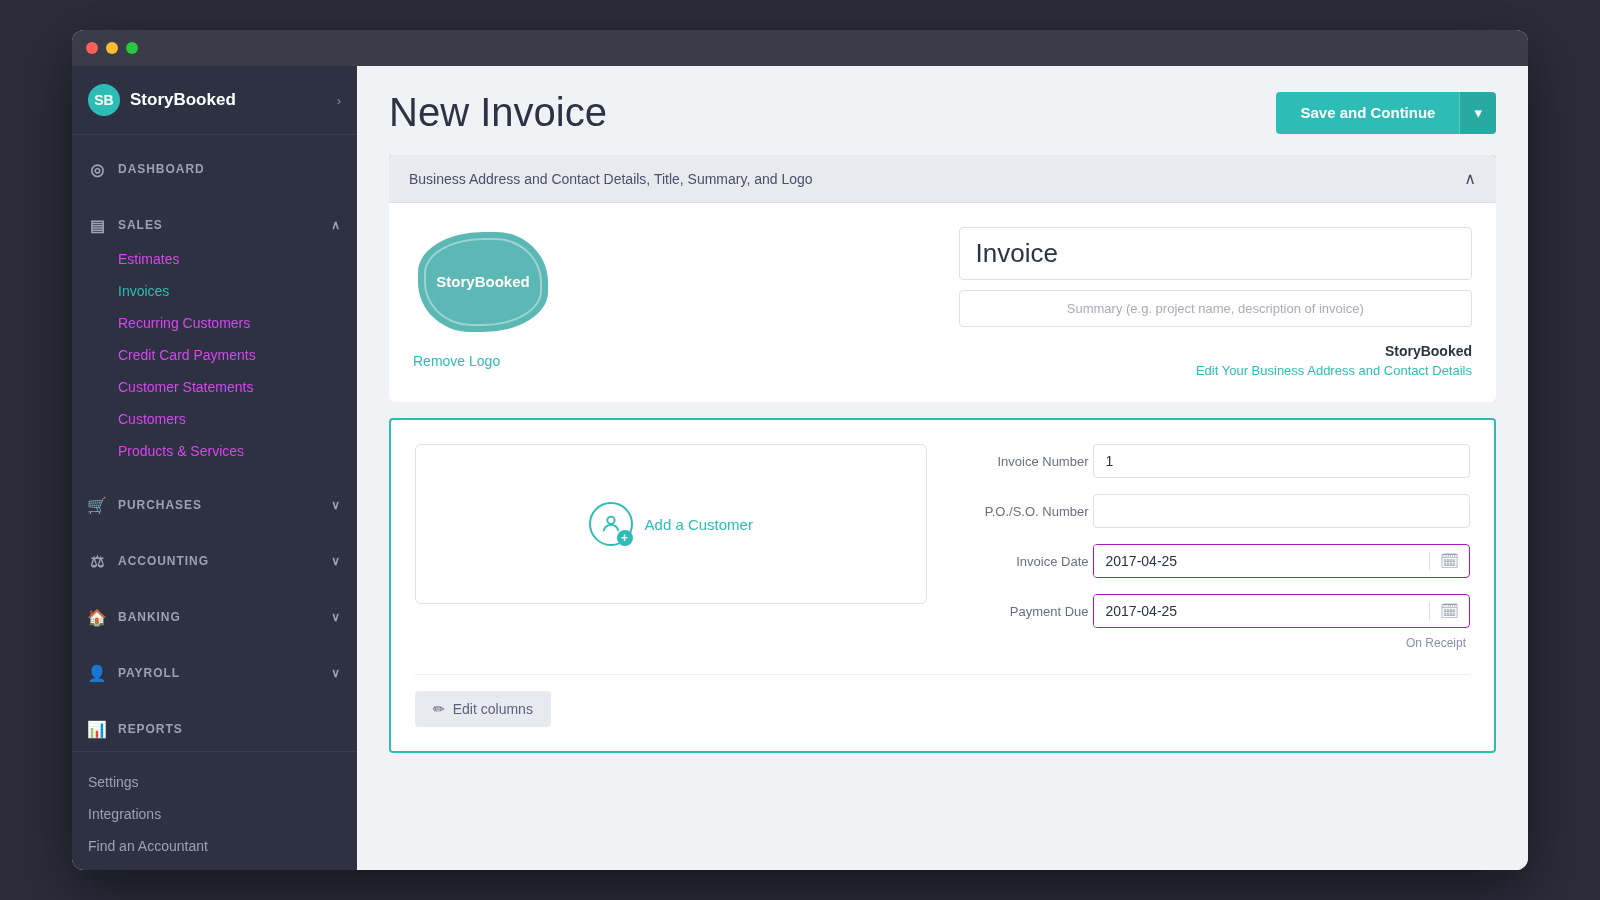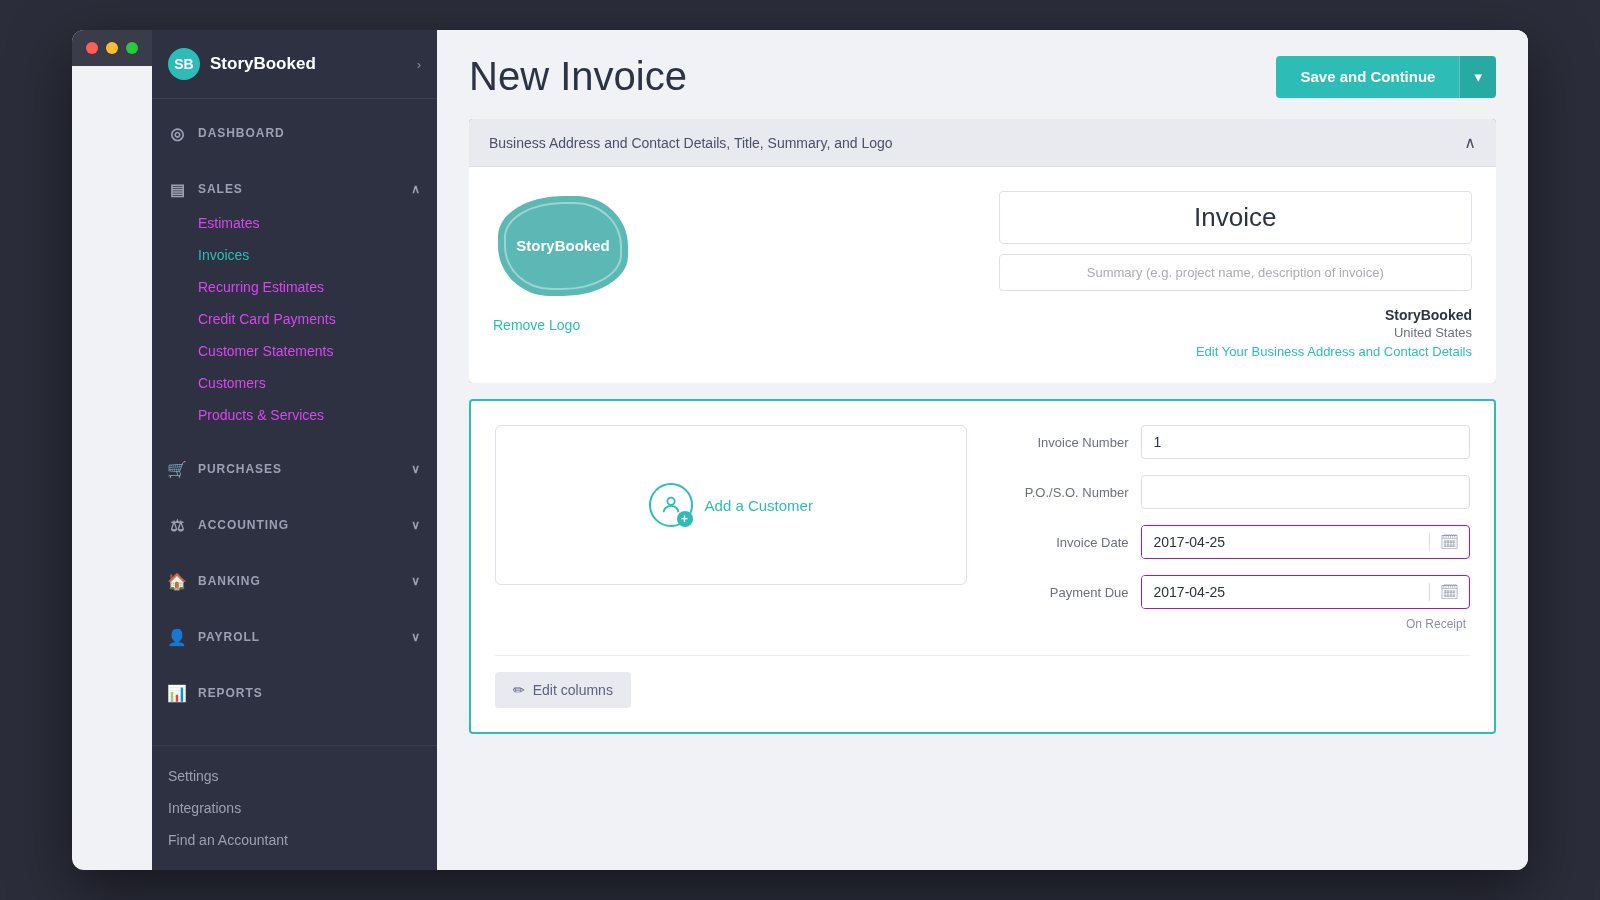--- a/index.html
+++ b/index.html
@@ -13,21 +13,21 @@
       align-items: center;
       justify-content: center;
     }
     .window {
       width: 1456px;
       height: 840px;
       background: #f0f2f5;
       border-radius: 12px;
       overflow: hidden;
       display: flex;
-      flex-direction: row;
+      flex-direction: column;
       box-shadow: 0 20px 60px rgba(0,0,0,0.5);
     }
     .titlebar {
       background: #3a3c4a;
       height: 36px;
       display: flex;
       align-items: center;
       padding: 0 14px;
       gap: 8px;
       flex-shrink: 0;
@@ -243,21 +243,21 @@
       flex-direction: column;
       gap: 10px;
     }
     .invoice-title-input {
       border: 1px solid #dde0e8;
       border-radius: 4px;
       padding: 10px 16px;
       font-size: 26px;
       font-weight: 400;
       color: #2c3345;
-      text-align: center;
+      text-align: left;
       width: 100%;
       outline: none;
     }
     .invoice-summary-input {
       border: 1px solid #dde0e8;
       border-radius: 4px;
       padding: 10px 16px;
       font-size: 13px;
       color: #999;
       width: 100%;
@@ -340,21 +340,21 @@
     }
 
     .invoice-fields {
       display: flex;
       flex-direction: column;
       gap: 16px;
     }
     .field-row {
       display: flex;
       align-items: center;
-      gap: 12px;
+      gap: 4px;
     }
     .field-label {
       font-size: 13px;
       color: #6b7080;
       text-align: right;
       min-width: 130px;
     }
     .field-input {
       flex: 1;
       border: 1px solid #dde0e8;
@@ -447,21 +447,21 @@
           <span>SALES</span>
           <span class="sidebar-chevron">∧</span>
         </div>
         <div class="sidebar-item">
           <span>Estimates</span>
         </div>
         <div class="sidebar-item active">
           <span>Invoices</span>
         </div>
         <div class="sidebar-item">
-          <span>Recurring Estimates</span>
+          <span>Recurring Customers</span>
         </div>
         <div class="sidebar-item">
           <span>Credit Card Payments</span>
         </div>
         <div class="sidebar-item">
           <span>Customer Statements</span>
         </div>
         <div class="sidebar-item">
           <span>Customers</span>
         </div>
@@ -551,21 +551,20 @@
                   </div>
                 </div>
                 <a class="remove-logo-link">Remove Logo</a>
               </div>
 
               <div class="invoice-right">
                 <input type="text" class="invoice-title-input" value="Invoice" style="">
                 <input type="text" class="invoice-summary-input" placeholder="Summary (e.g. project name, description of invoice)" style="">
                 <div class="business-info">
                   <div class="business-name">StoryBooked</div>
-                  <div class="business-country">United States</div>
                   <a class="edit-address-link">Edit Your Business Address and Contact Details</a>
                 </div>
               </div>
             </div>
           </div>
         </div>
 
         <div class="invoice-detail-panel">
           <div class="invoice-detail-grid">
 

